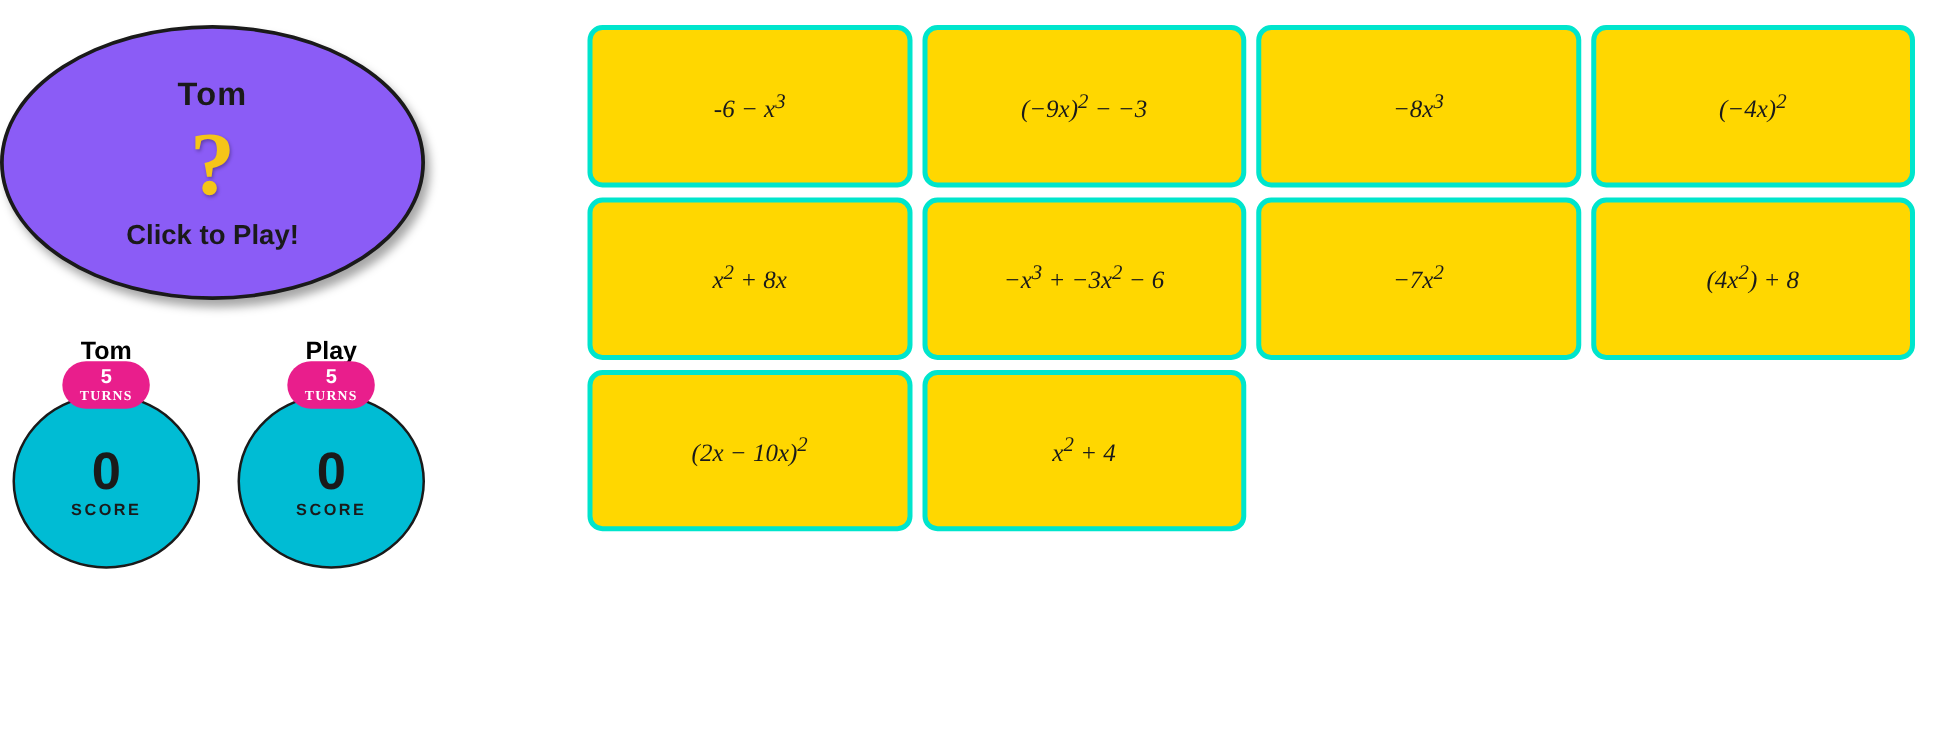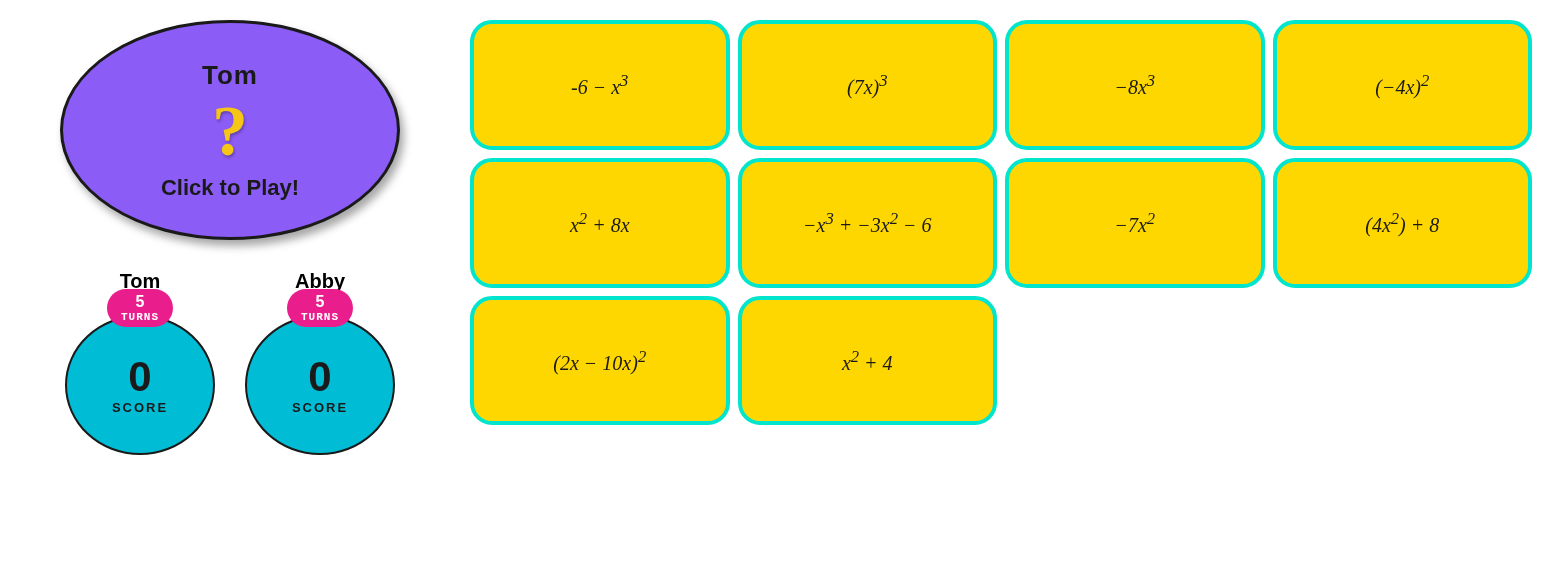--- a/index.html
+++ b/index.html
@@ -12,21 +12,21 @@
       display: flex;
       align-items: flex-start;
     }
 
     
     .left-panel {
       width: 460px;
       height: 583px;
       display: flex;
       flex-direction: column;
-      align-items: center;
+      align-items: flex-start;
       justify-content: flex-start;
       padding-top: 20px;
       gap: 20px;
       flex-shrink: 0;
     }
 
     
     .play-ellipse {
       width: 340px;
       height: 220px;
@@ -116,21 +116,21 @@
       font-weight: bold;
       color: white;
       font-family: 'Arial Black', sans-serif;
       line-height: 1.1;
     }
 
     .turns-label {
       font-size: 11px;
       font-weight: bold;
       color: white;
-      font-family: Liberation Mono, monospace;
+      font-family: Liberation Serif, serif;
       letter-spacing: 1px;
     }
 
     .score-circle {
       position: absolute;
       top: 18px;
       left: 0;
       width: 150px;
       height: 140px;
       background: #00BCD4;
@@ -166,21 +166,21 @@
       display: grid;
       grid-template-columns: repeat(4, 1fr);
       grid-template-rows: repeat(4, 1fr);
       gap: 8px;
       padding: 20px 20px 20px 10px;
     }
 
     .card {
       background: #FFD700;
       border: 4px solid #00E5CC;
-      border-radius: 22px;
+      border-radius: 12px;
       display: flex;
       align-items: center;
       justify-content: center;
       cursor: pointer;
       transition: background 0.15s;
     }
 
     .card-text {
       font-size: 20px;
       font-family: 'Times New Roman', serif;
@@ -212,41 +212,41 @@
           <span class="turns-label">TURNS</span>
         </div>
         <div class="score-circle">
           <span class="score-number">0</span>
           <span class="score-label">SCORE</span>
         </div>
       </div>
     </div>
 
     <div class="player-score-block">
-      <span class="player-label">Abby</span>
+      <span class="player-label">Play</span>
       <div class="score-circle-wrapper">
         <div class="turns-pill">
           <span class="turns-number">5</span>
           <span class="turns-label">TURNS</span>
         </div>
         <div class="score-circle">
           <span class="score-number">0</span>
           <span class="score-label">SCORE</span>
         </div>
       </div>
     </div>
   </div>
 </div>
 
 <div class="right-panel">
 <div class="card">
       <span class="card-text">-6 − x<sup>3</sup></span>
     </div>
     <div class="card">
-      <span class="card-text">(7x)<sup>3</sup></span>
+      <span class="card-text">(−9x)<sup>2</sup> − −3</span>
     </div>
     <div class="card">
       <span class="card-text">−8x<sup>3</sup></span>
     </div>
     <div class="card">
       <span class="card-text">(−4x)<sup>2</sup></span>
     </div>
     <div class="card">
       <span class="card-text">x<sup>2</sup> + 8x</span>
     </div>

